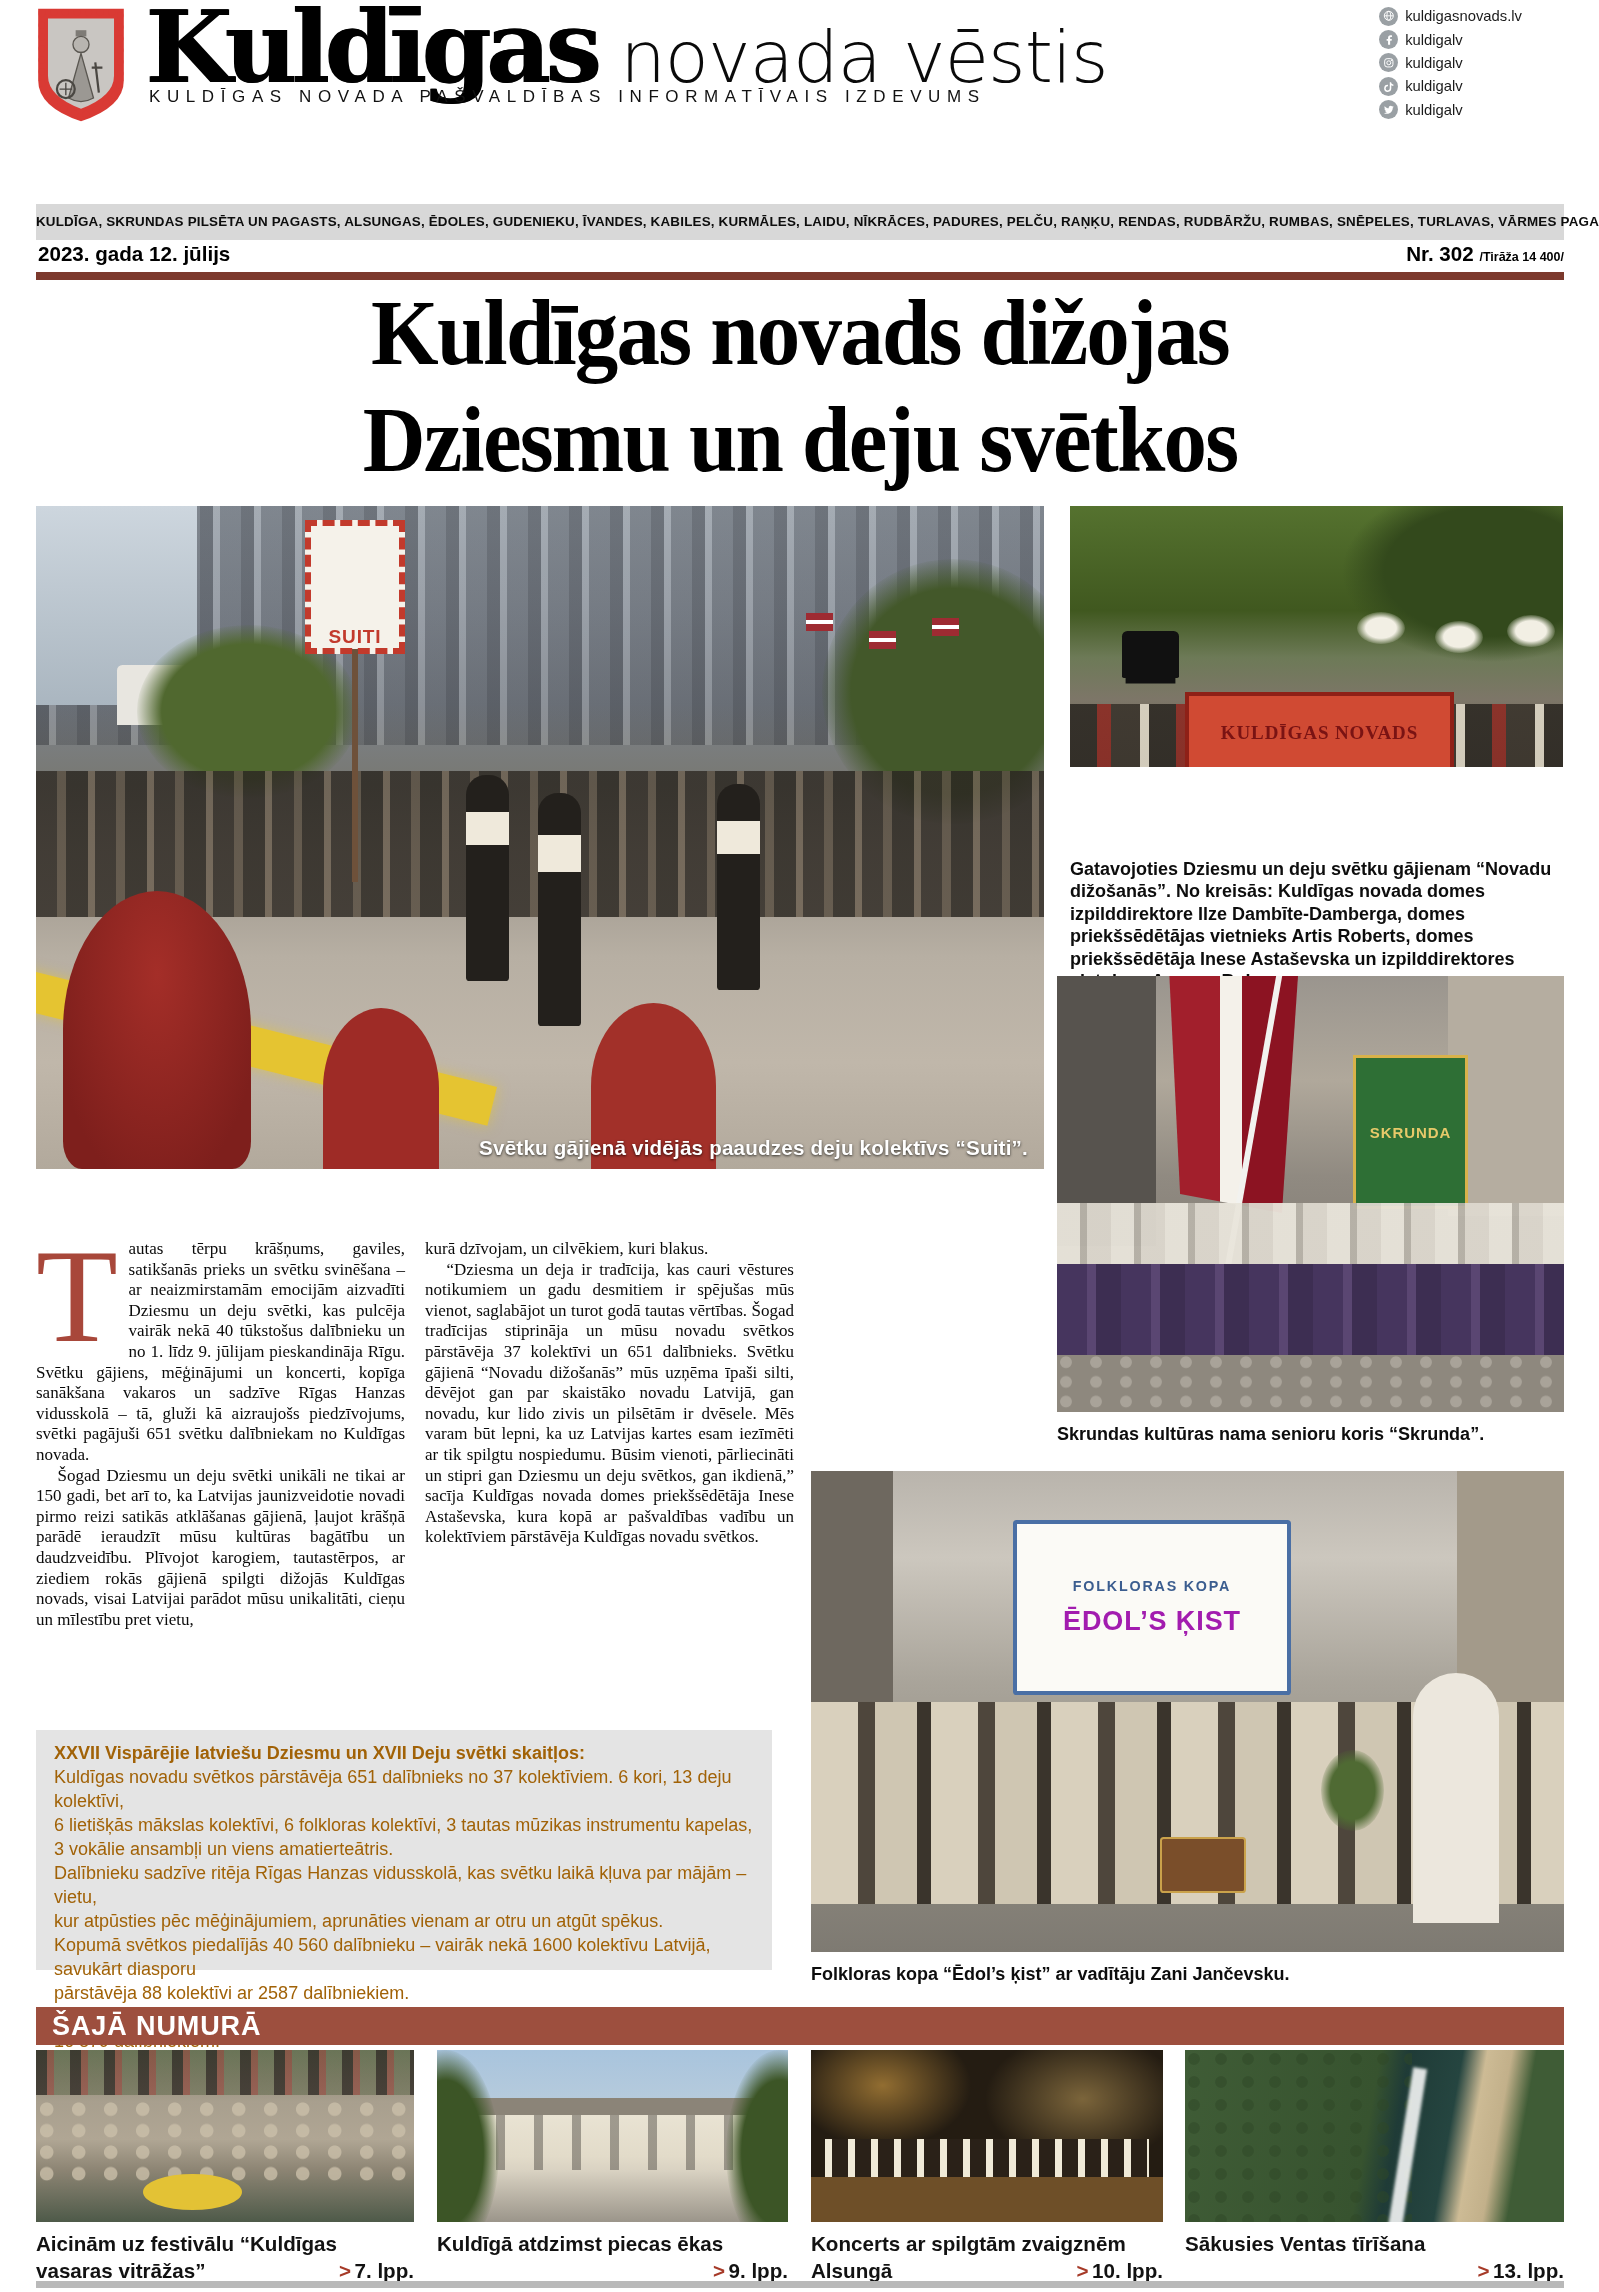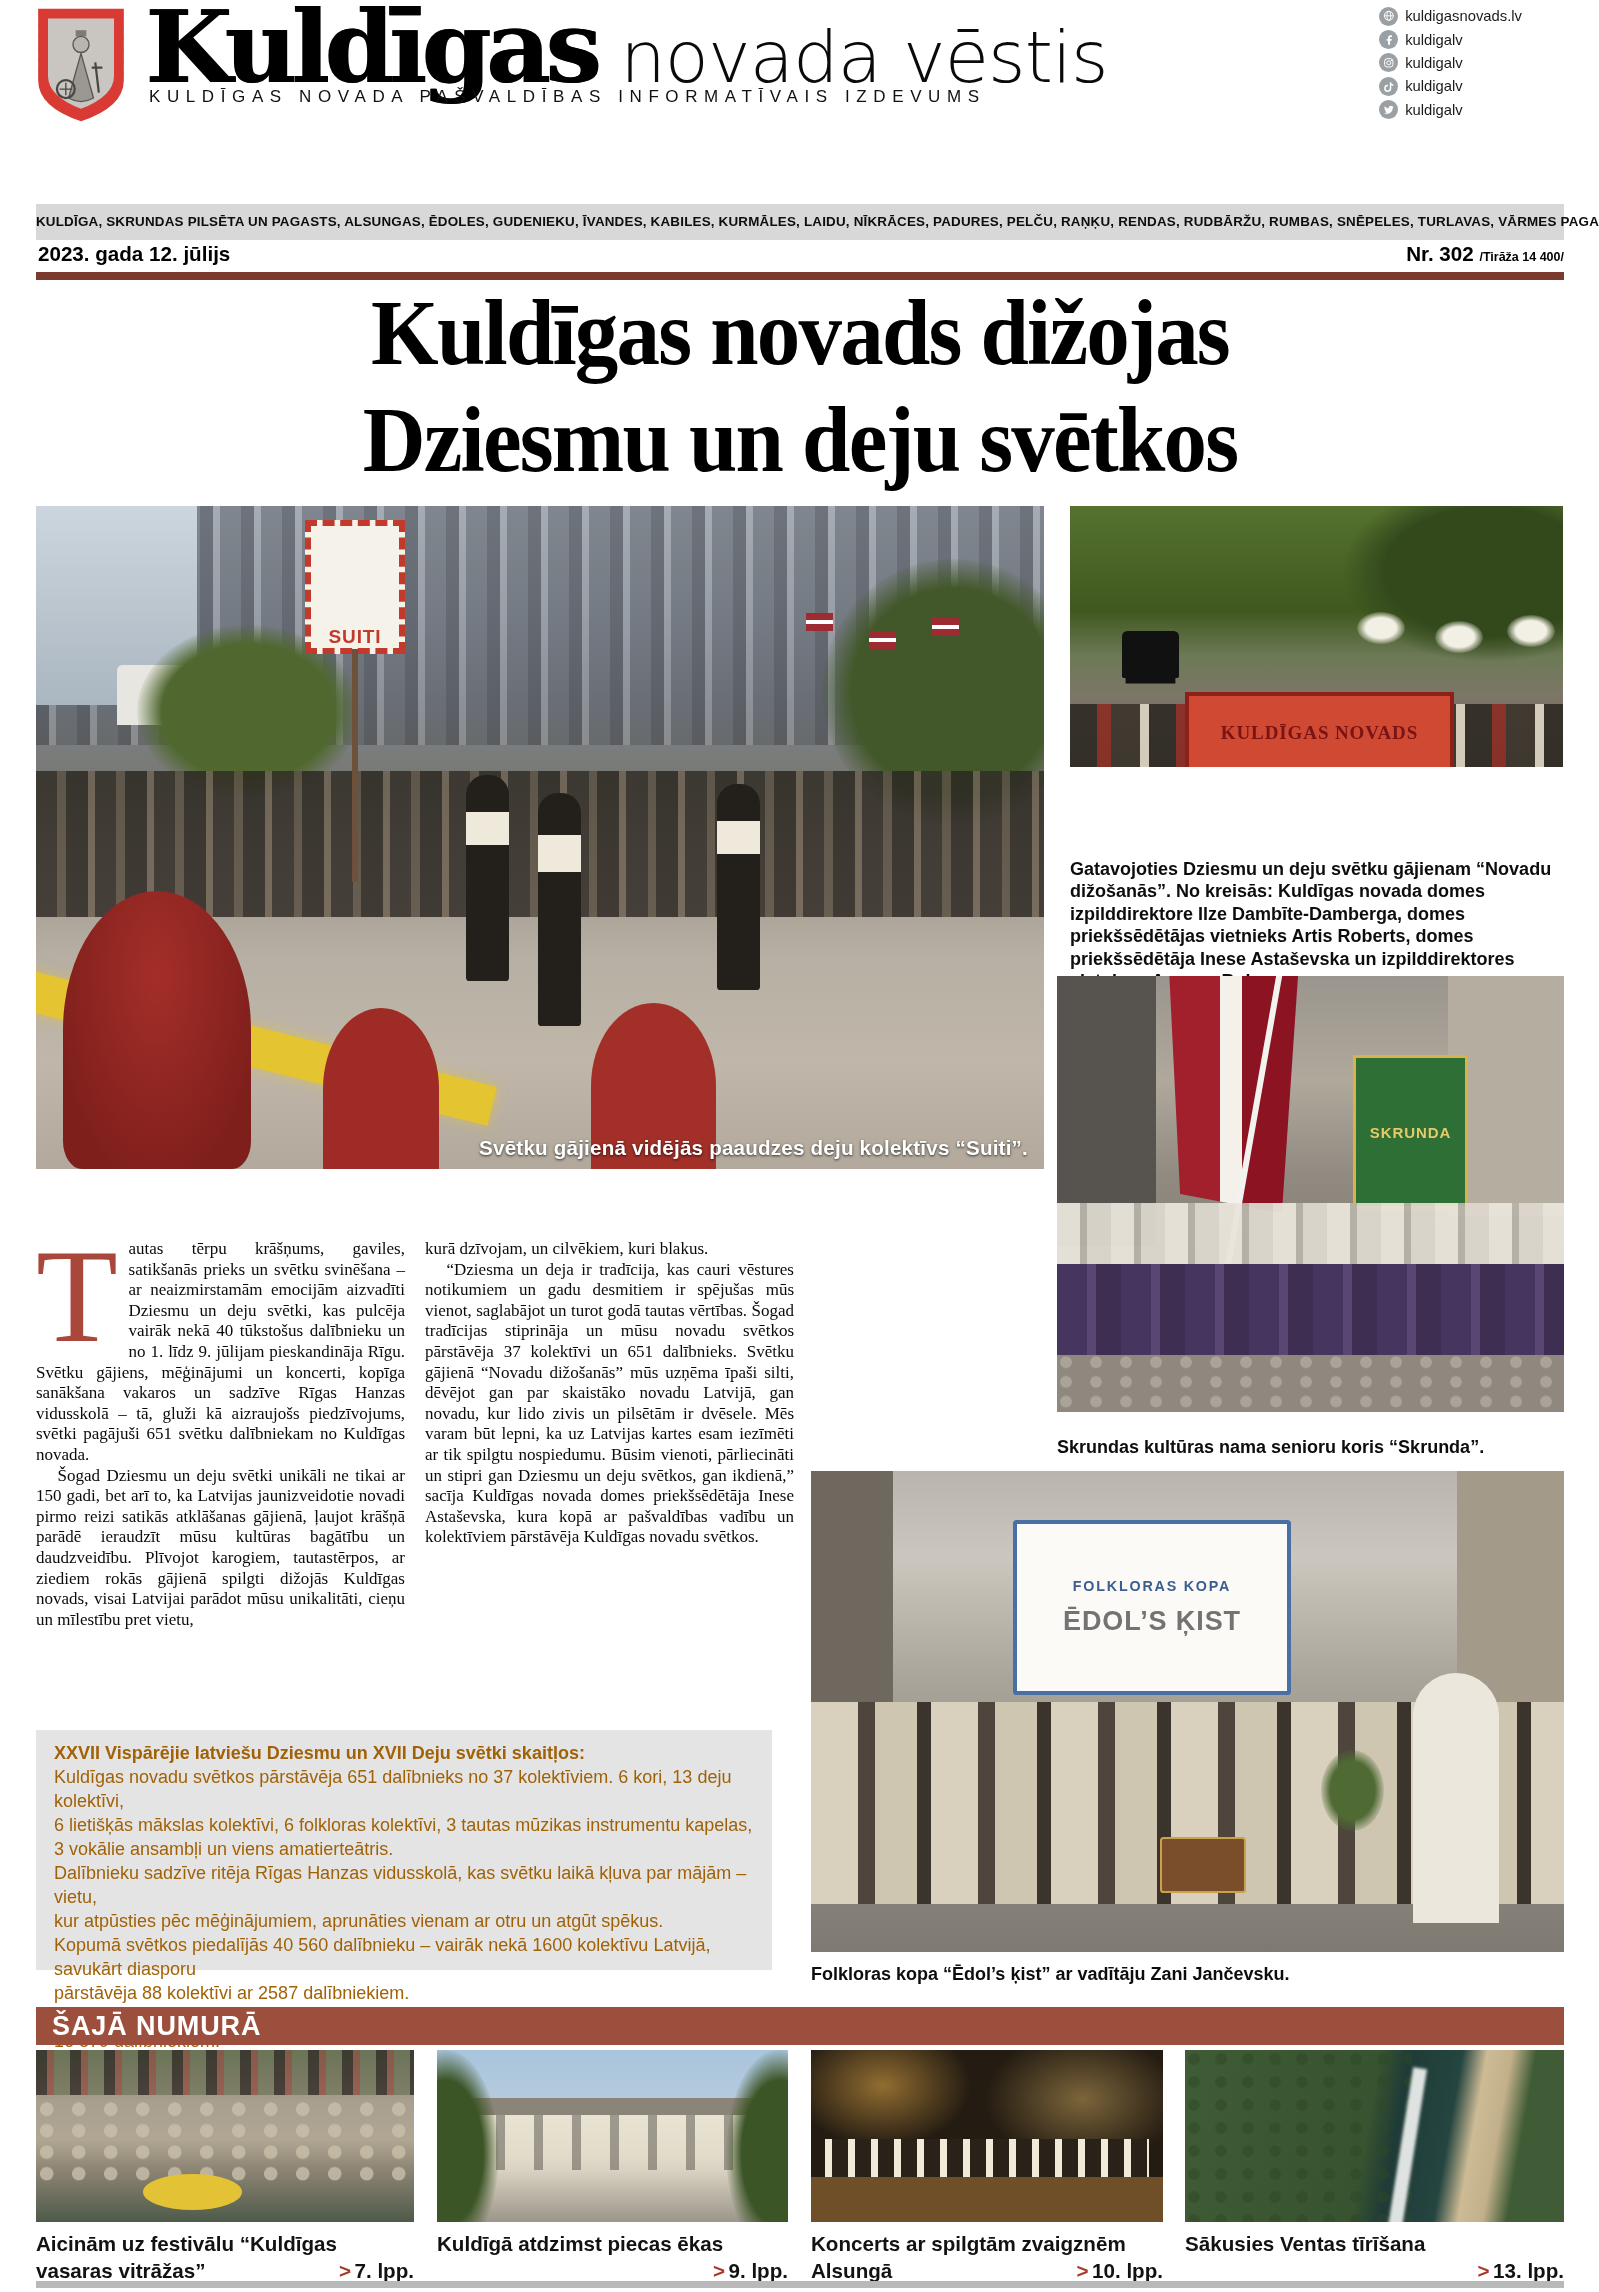--- a/index.html
+++ b/index.html
@@ -105,32 +105,32 @@
     background:radial-gradient(circle at 9px 7.2px,#a9a399 0 5.4px,#8e887e 6.3px) 0 0/30px 19.7px;}
 
   #photoFolk{left:811px;top:1471px;width:753px;height:481px;
     background:linear-gradient(180deg,#b9b4ac 0%,#ccc7be 18%,#a9a49a 44%,#908b81 72%,#7e7a72 100%);}
   .fk-bldg-l{left:0;top:0;width:82px;height:72%;background:#6e685f;}
   .fk-bldg-r{right:0;top:0;width:107px;height:60%;background:#a39a8a;}
   .fk-banner{left:202px;top:49px;width:278px;height:175px;background:#fbfaf6;
     border:4.5px solid #4a6fa5;box-sizing:border-box;border-radius:3.6px;
     display:flex;flex-direction:column;align-items:center;justify-content:center;gap:12.5px;}
   .fk-banner .l1{position:static;color:#3b5d8f;font-size:14.3px;letter-spacing:1.8px;font-weight:bold;}
-  .fk-banner .l2{position:static;color:#737373;font-size:27px;font-weight:bold;letter-spacing:0.9px;}
+  .fk-banner .l2{position:static;color:#a21caf;font-size:27px;font-weight:bold;letter-spacing:0.9px;}
   .fk-figs{left:0;top:48%;width:100%;height:42%;
     background:repeating-linear-gradient(90deg,#d9d0bd 0 47px,#4e463c 47px 64px,#cfc6b2 64px 106px,#3a342c 106px 120px);}
   .fk-chest{left:349px;top:76%;width:86px;height:56px;background:#7a4e2a;border:2.7px solid #caa24b;box-sizing:border-box;border-radius:3.6px;}
   .fk-white{left:602px;top:42%;width:86px;height:52%;background:#ece7dd;border-radius:43px 43px 0 0;}
   .fk-green{left:510px;top:58%;width:63px;height:81px;border-radius:50%;
     background:radial-gradient(ellipse,#4f6a33 0 50%,rgba(79,106,51,0) 75%);}
 
   
   .photo-cap{font-weight:bold;color:#0d0d0d;}
   .cap-right1{left:1070px;top:858px;width:493px;font-size:18px;line-height:22.4px;}
-  .cap-skrunda{left:1057px;top:1423px;width:507px;font-size:18px;line-height:22.4px;margin-top:13px;}
+  .cap-skrunda{left:1057px;top:1423px;width:507px;font-size:18px;line-height:22.4px;}
   .cap-folk{left:811px;top:1963px;width:627px;font-size:18px;line-height:22.4px;}
 
   
   .col{position:absolute;top:1239px;width:369px;
     font-family:"Liberation Serif","DejaVu Serif",serif;font-size:17px;line-height:20.6px;
     text-align:justify;color:#0a0a0a;}
   .col1{left:36px;} .col2{left:425px;}
   .dropcap{float:left;font-family:"Liberation Serif",serif;font-size:134px;line-height:100px;
     color:#a8473a;padding:7.2px 10.7px 0 0;}
   .col p{margin:0;}

